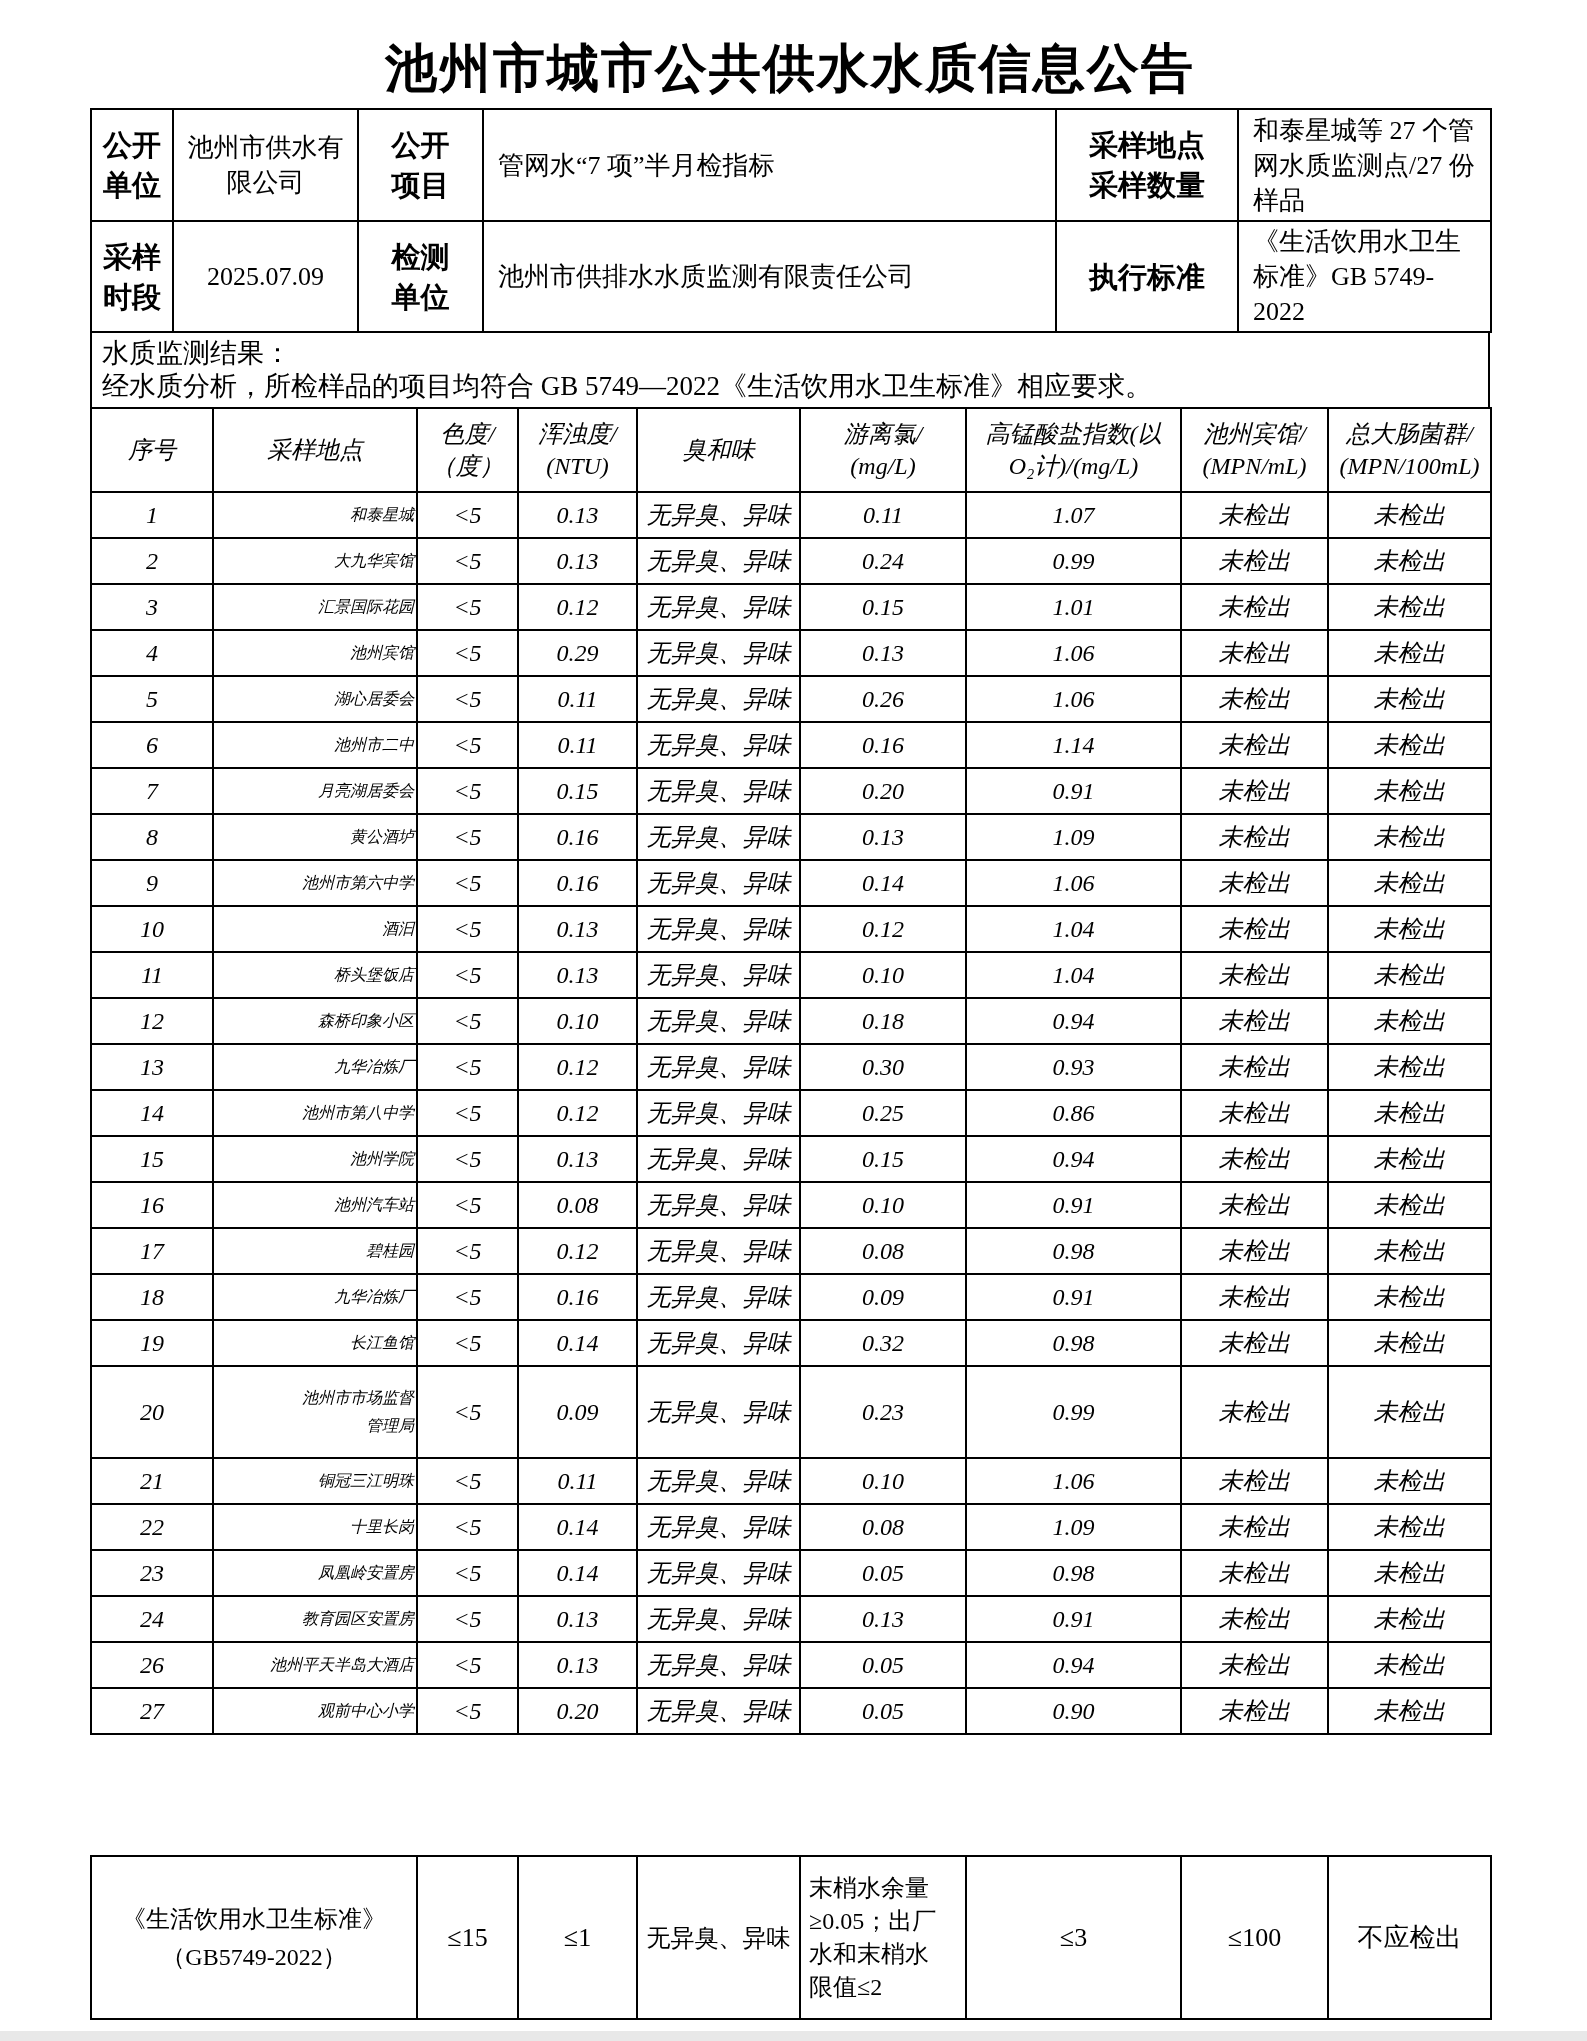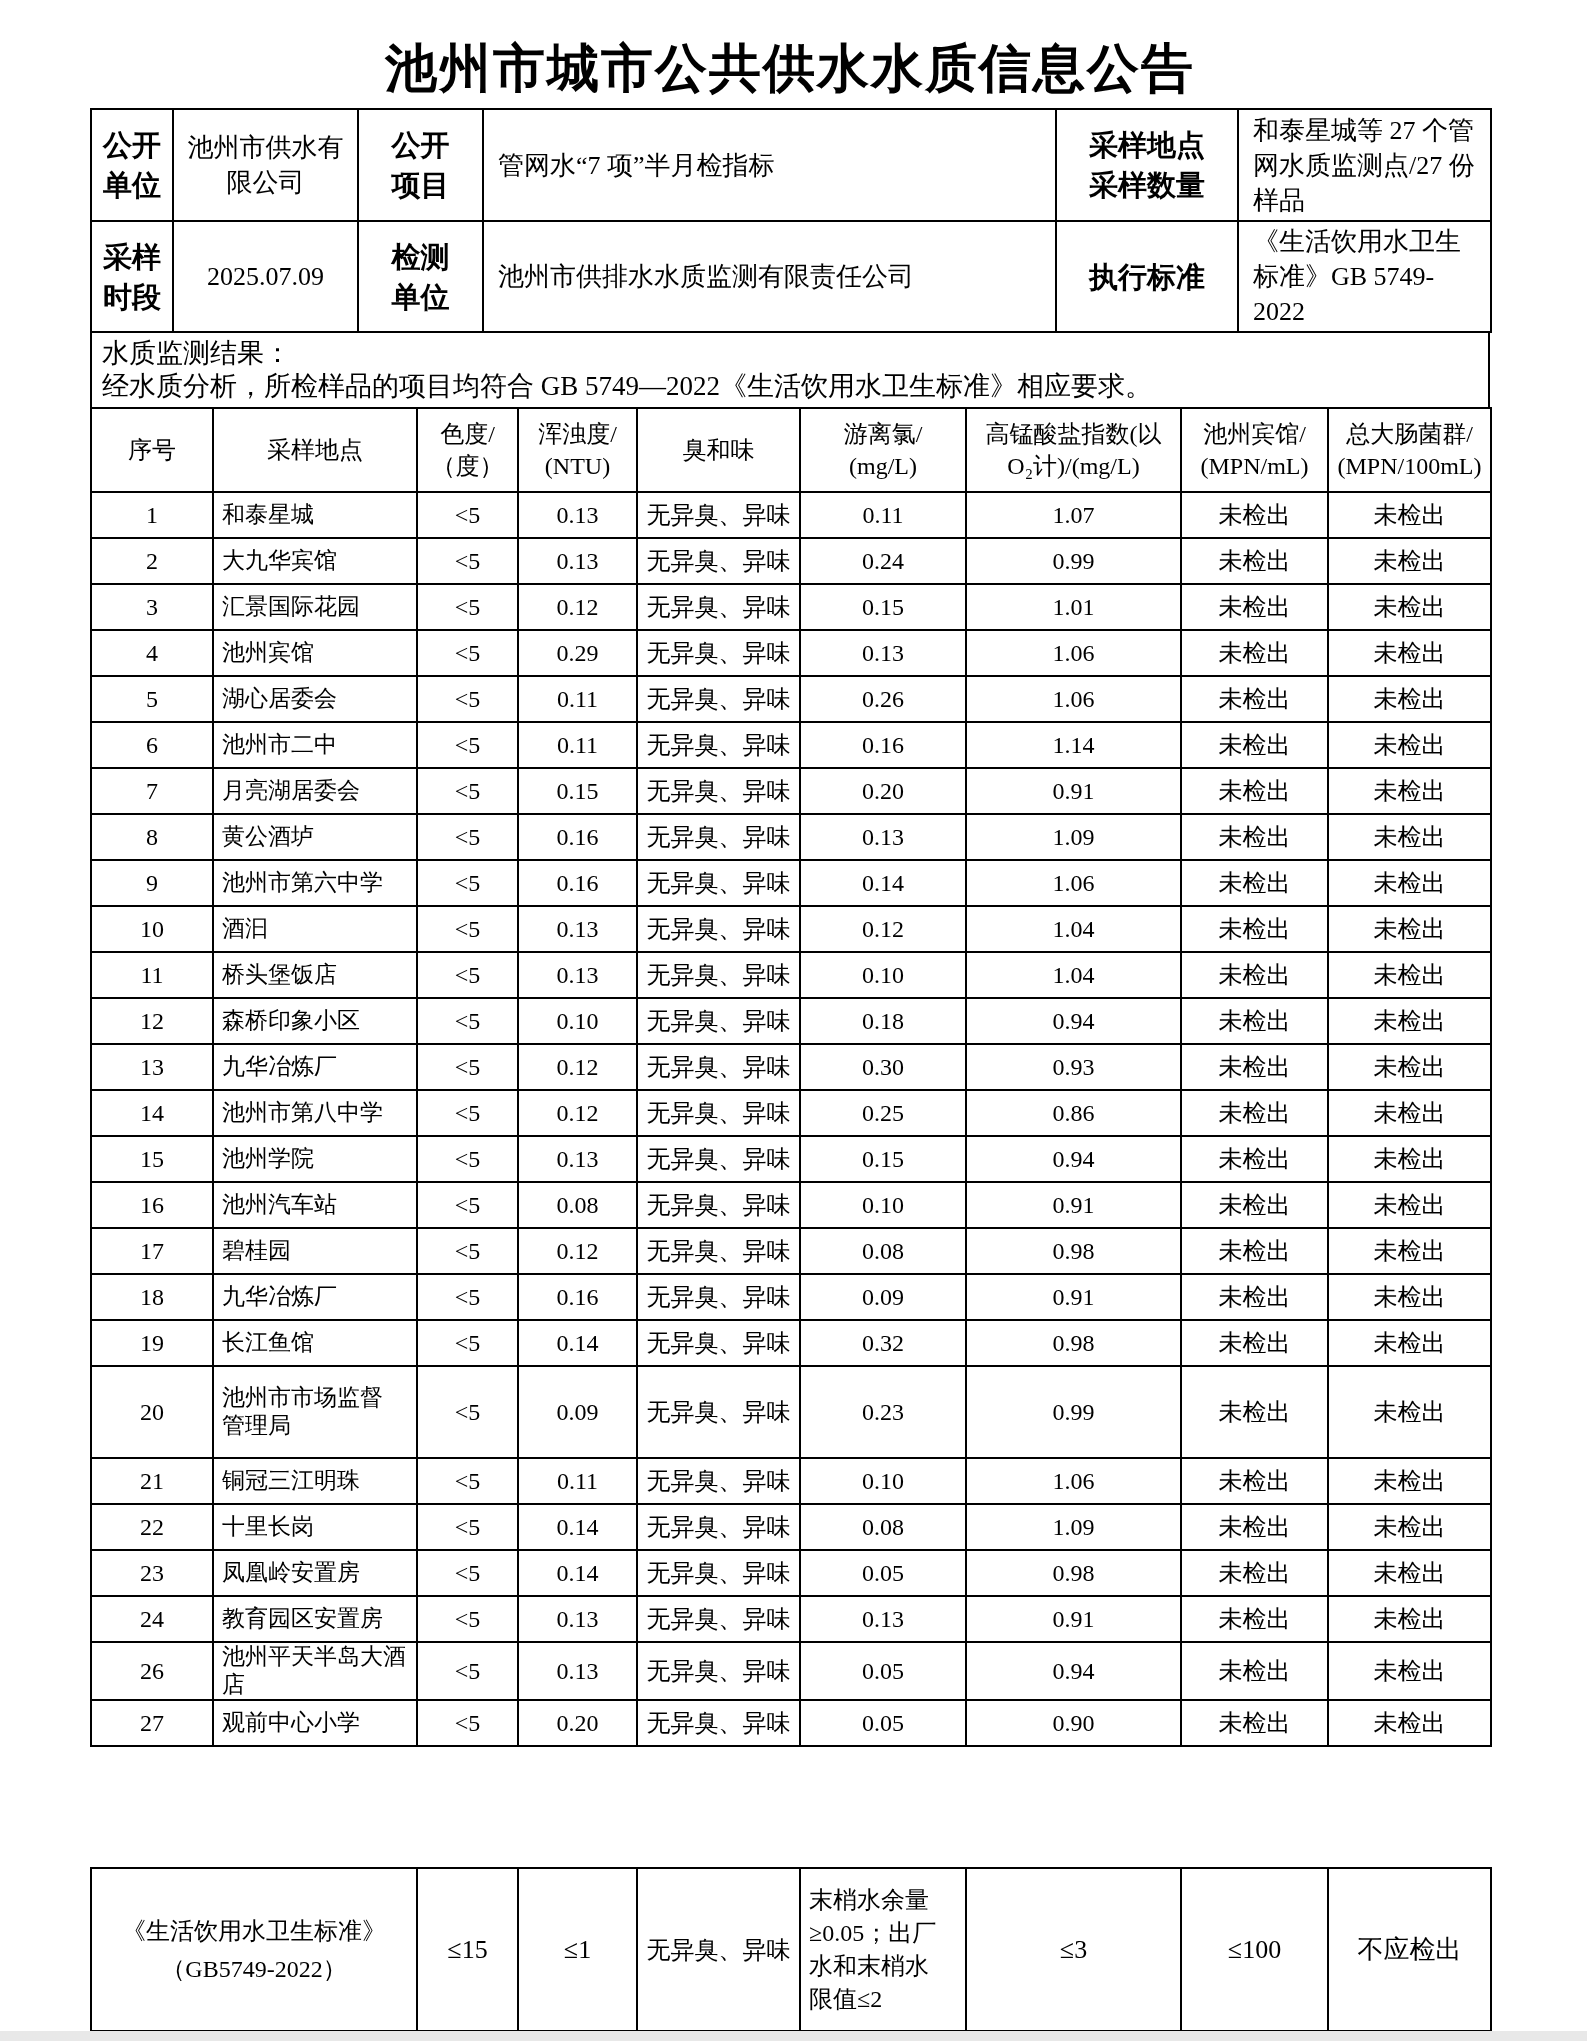--- a/index.html
+++ b/index.html
@@ -29,28 +29,28 @@
   .t-left { text-align:left; padding-left:14px; padding-right:8px;margin-top:35px; }
 
   
   .note {
     border:2px solid #000000; margin-top:-2px;
     padding:4px 10px; text-align:left;
   }
   .note .l1, .note .l2 { font-size:27px; line-height:33px; }
 
   
-  .main-table { margin-top:-2px; }
+  .main-table { margin-top:-2px;font-style:italic; }
   .main-table td.hdr {
     height:82px; font-size:24px; line-height:32px; white-space:pre-line; padding:0 2px;
   }
   .main-table td.data { height:44px; font-size:24px; line-height:28px; padding:0 4px; }
   .main-table td.site {
-    text-align:left; padding-left:8px; padding-right:2px;
-    font-size:23px; white-space:pre-line;
+    text-align:right; padding-left:8px; padding-right:2px;
+    font-size:16px; white-space:pre-line;
   }
   .main-table tr.tall td { height:90px; }
 
   
   .std-table { margin-top:120px; }
   .std-table td { height:153px; font-size:26px; }
   .std-table td.std-name { font-size:24px; line-height:38px; white-space:pre-line; }
   .std-table td.std-odor { font-size:24px; }
   .std-table td.std-chlorine {
     text-align:left; padding:4px 8px; font-size:24px; line-height:33px; white-space:pre-line;

